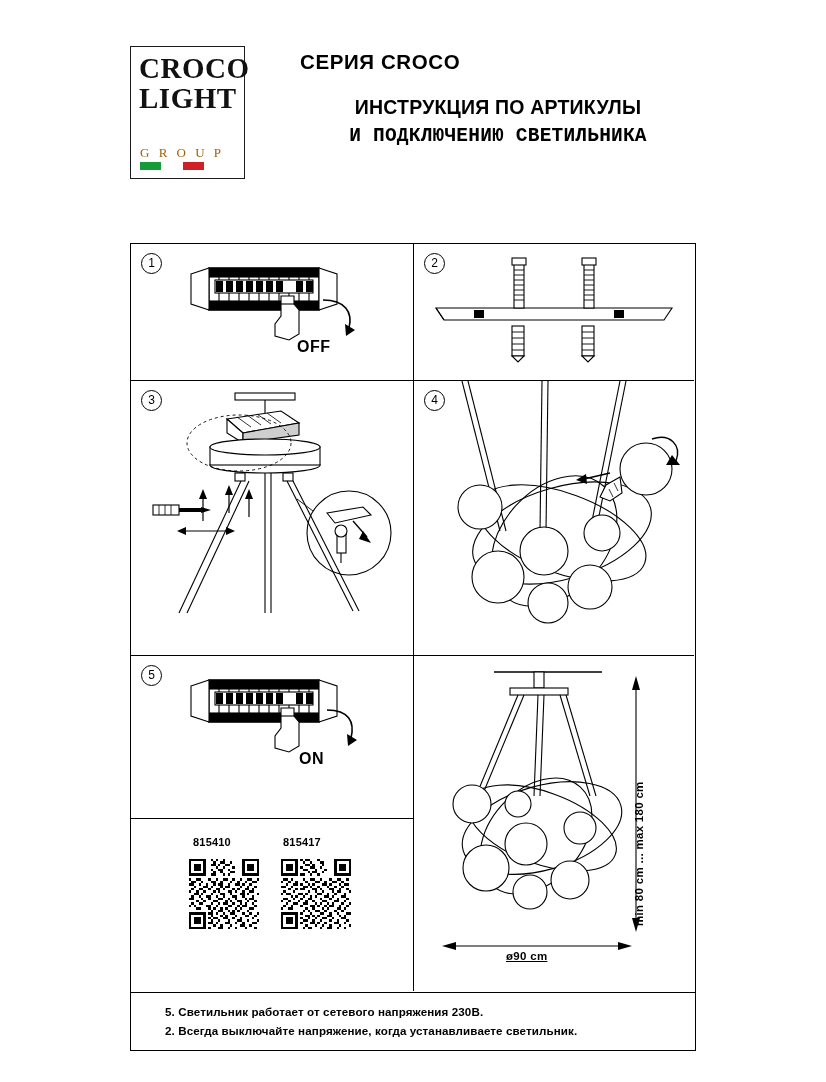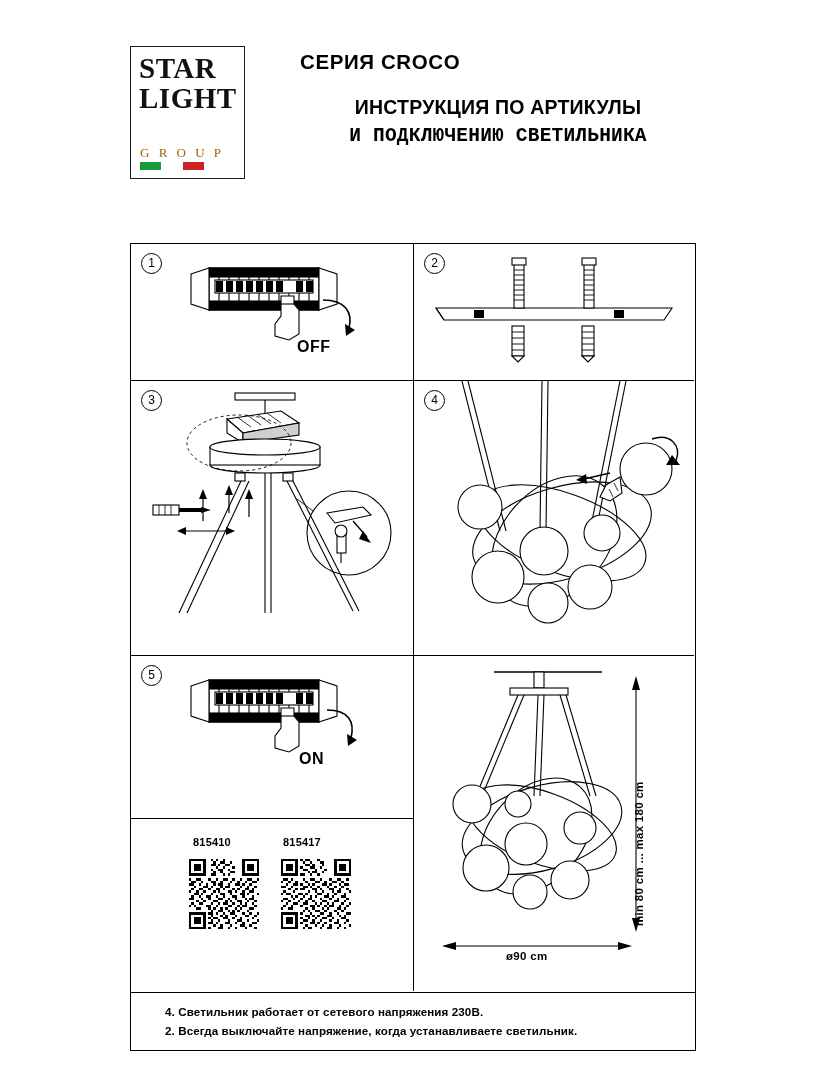--- a/index.html
+++ b/index.html
@@ -150,34 +150,35 @@
     transform: rotate(-90deg);
     transform-origin: left top;
     white-space: nowrap;
     letter-spacing: 0.3px;
   }
   .hdim {
     position: absolute;
     font-size: 11.5px;
     font-weight: bold;
     letter-spacing: 0.3px;
+    text-decoration: underline;
   }
   svg { display: block; }
   .qr { position: absolute; }
 </style>
 </head>
 <body>
 
 <div class="page">
 
   <div class="header">
 
     <div class="logo-box">
       <div class="logo-text">
-        <div>STAR</div>
+        <div>CROCO</div>
         <div>LIGHT</div>
       </div>
       <div class="logo-group">G R O U P</div>
       <div class="logo-flag">
         <span class="flag-g"></span>
           <span class="flag-w"></span>
           <span class="flag-r"></span>
       </div>
     </div>
 
@@ -896,17 +897,17 @@
           <polygon points="204,286 218,290 204,294" fill="#000" stroke="none"></polygon>
         </g>
       </svg>
       <div class="vdim" style="left:219px; top:270px;">min 80 cm ... max 180 cm</div>
       <div class="hdim" style="left:92px; top:294px;">ø90 cm</div>
     </div>
 
   </div>
 
   <div class="notes">
-    <div class="note">4. Светильник работает от сетевого напряжения 230В.</div>
+    <div class="note">5. Светильник работает от сетевого напряжения 230В.</div>
     <div class="note">2. Всегда выключайте напряжение, когда устанавливаете светильник.</div>
   </div>
 
 </div>
 
 </body></html>

